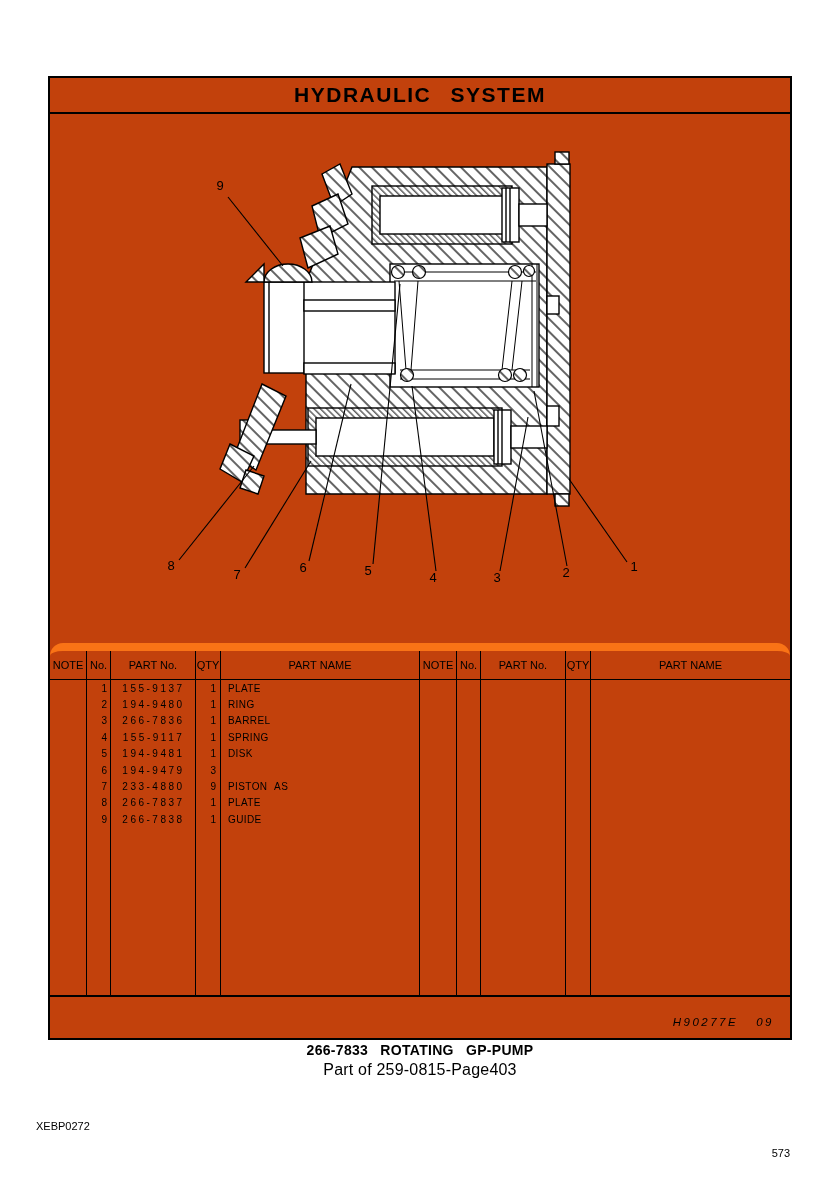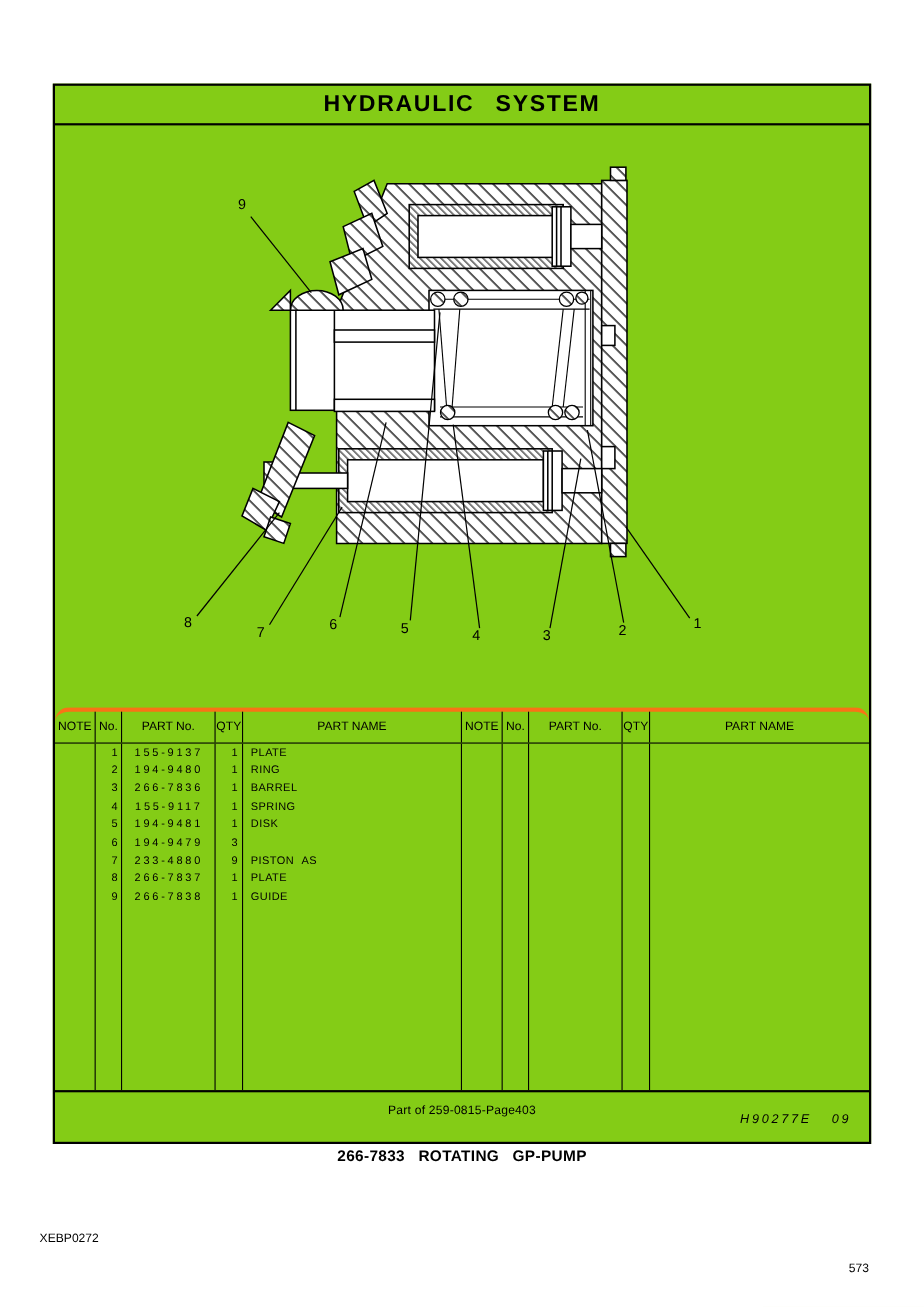--- a/index.html
+++ b/index.html
@@ -2,33 +2,33 @@
 <html><head>
 <meta charset="utf-8">
 <style>
   html,body{margin:0;padding:0;background:#ffffff;}
   .page{
     position:relative;width:840px;height:1188px;background:#fff;
     font-family:"Liberation Sans", sans-serif;color:#000;overflow:hidden;
   }
   .sheet{
     position:absolute;left:48px;top:76px;width:744px;height:964px;
-    border:2.5px solid #000;box-sizing:border-box;background:#84cc16;
+    border:2.5px solid #000;box-sizing:border-box;background:#c2410c;
   }
   .title-bar{
     height:36px;border-bottom:2px solid #000;box-sizing:border-box;
     display:flex;align-items:center;justify-content:center;
   }
   .title-bar .t{
     font-size:21px;font-weight:700;letter-spacing:1.5px;word-spacing:12px;
   }
   .diagram-area{position:relative;height:529px;}
   .diagram-area svg{display:block;}
   
-  .ptable{border-top:4px solid #f97316;box-sizing:border-box;border-radius:13px;}
+  .ptable{border-top:8px solid #f97316;box-sizing:border-box;border-radius:13px;}
   .thead{
     display:flex;height:29px;border-bottom:1.5px solid #000;box-sizing:border-box;
     font-size:11px;align-items:center;
   }
   .thead .hc{
     height:100%;display:flex;align-items:center;justify-content:center;
     border-right:1.5px solid #000;box-sizing:border-box;
   }
   .hc.col-note{width:37px}.hc.col-no{width:24px}.hc.col-part{width:85px}
   .hc.col-qty{width:25px}.hc.col-name{width:199px}
@@ -45,22 +45,22 @@
   .tfoot{
     height:51px;border-top:2px solid #000;box-sizing:border-box;
     display:flex;justify-content:flex-end;align-items:center;
     padding-right:16px;gap:18px;font-size:11.5px;letter-spacing:2.5px;font-style:italic;
   }
   .caption{
     position:absolute;left:0;top:1042px;width:100%;text-align:center;
     font-size:14px;font-weight:700;word-spacing:8px;letter-spacing:0.3px;
   }
   .subcaption{
-    position:absolute;left:0;top:1004px;width:100%;text-align:center;
-    font-size:11px;letter-spacing:0.2px;
+    position:absolute;left:0;top:1061px;width:100%;text-align:center;
+    font-size:16px;letter-spacing:0.2px;
   }
   .pfoot-left{position:absolute;left:36px;top:1120px;font-size:11px;}
   .pfoot-right{position:absolute;right:50px;top:1120px;font-size:11px;margin-top:27px;}
 </style>
 </head>
 <body>
 
 <div class="page">
   <div class="sheet">
 

